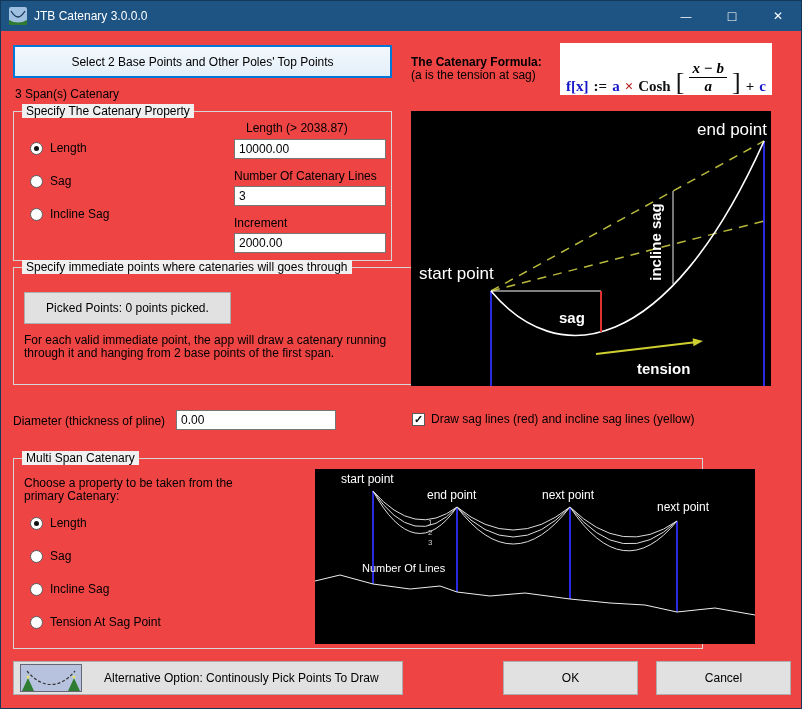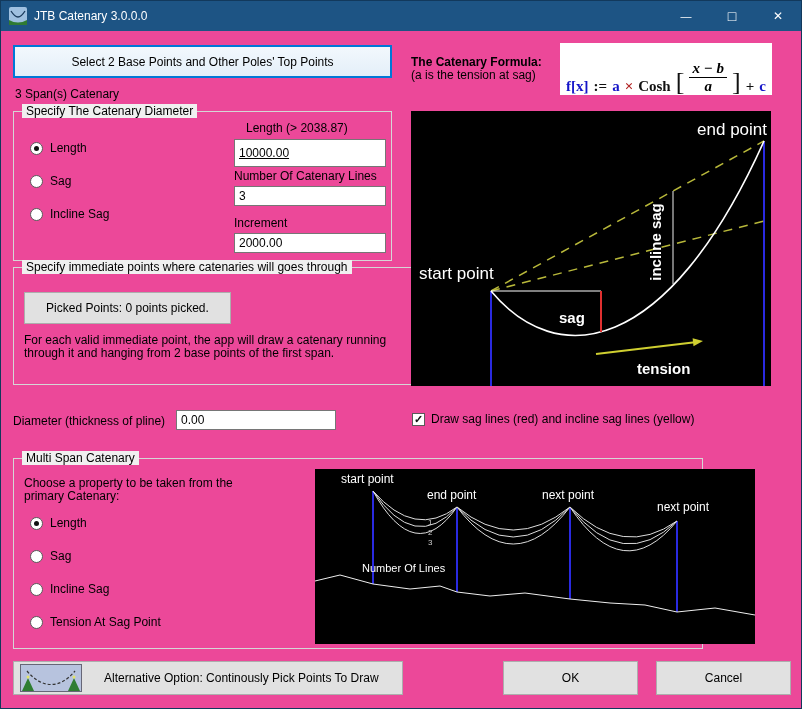--- a/index.html
+++ b/index.html
@@ -1,17 +1,17 @@
 <!DOCTYPE html>
 <html><head>
 <meta charset="utf-8">
 <style>
   html,body{margin:0;padding:0;background:#555;}
   *{box-sizing:border-box;}
-  #window{position:relative;width:802px;height:709px;background:#ec4899;
+  #window{position:relative;width:802px;height:709px;background:#ef4444;
           font-family:"Liberation Sans",sans-serif;font-size:12px;color:#000;
           overflow:hidden;border:1px solid #12395c;}
   .abs{position:absolute;}
 
   
   #titlebar{position:absolute;left:0;top:0;width:100%;height:30px;background:#1d5484;
             display:flex;align-items:center;color:#fff;}
   #title-icon{width:18px;height:18px;margin:0 7px 0 8px;flex:0 0 auto;}
   #title-text{font-size:12px;}
   #win-controls{margin-left:auto;display:flex;height:100%;}
@@ -45,21 +45,21 @@
          position:relative;flex:0 0 auto;}
   .radio.on::after{content:"";position:absolute;left:3px;top:3px;width:5px;height:5px;
                    border-radius:50%;background:#111;}
   #prop-radio-0{left:16px;top:29px;} #prop-radio-1{left:16px;top:62px;} #prop-radio-2{left:16px;top:95px;}
   #multi-radio-0{left:16px;top:57px;} #multi-radio-1{left:16px;top:90px;}
   #multi-radio-2{left:16px;top:123px;} #multi-radio-3{left:16px;top:156px;}
 
   
   .field-label{position:absolute;left:220px;white-space:nowrap;}
   #prop-field-label-0{top:9px;margin-left:12px;} #prop-field-label-1{top:57px;} #prop-field-label-2{top:104px;}
-  #prop-input-0{left:220px;top:27px;width:152px;height:28px;text-decoration:underline;}
+  #prop-input-0{left:220px;top:27px;width:152px;height:20px;}
   #prop-input-1{left:220px;top:74px;width:152px;height:20px;}
   #prop-input-2{left:220px;top:121px;width:152px;height:20px;}
 
   #picked-btn{position:absolute;left:10px;top:24px;width:207px;height:32px;}
   #imm-notes{position:absolute;left:10px;top:66px;line-height:13px;}
   #imm-notes div{white-space:nowrap;}
 
   #diam-label{left:12px;top:383px;}
   #diam-input{left:175px;top:379px;width:160px;height:20px;}
 
@@ -112,21 +112,21 @@
     </div>
   </div>
 
   <div id="client">
 
     <div class="btn abs" id="select-btn">Select 2 Base Points and Other Poles' Top Points</div>
 
     <div class="abs" id="span-label">3 Span(s) Catenary</div>
 
     <div class="groupbox" id="prop-group">
-      <span class="group-label">Specify The Catenary Diameter</span>
+      <span class="group-label">Specify The Catenary Property</span>
 
       <div class="radio-row" id="prop-radio-0">
         <span class="radio on"></span>
         <span>Length</span>
       </div>
       <div class="radio-row" id="prop-radio-1">
         <span class="radio"></span>
         <span>Sag</span>
       </div>
       <div class="radio-row" id="prop-radio-2">

